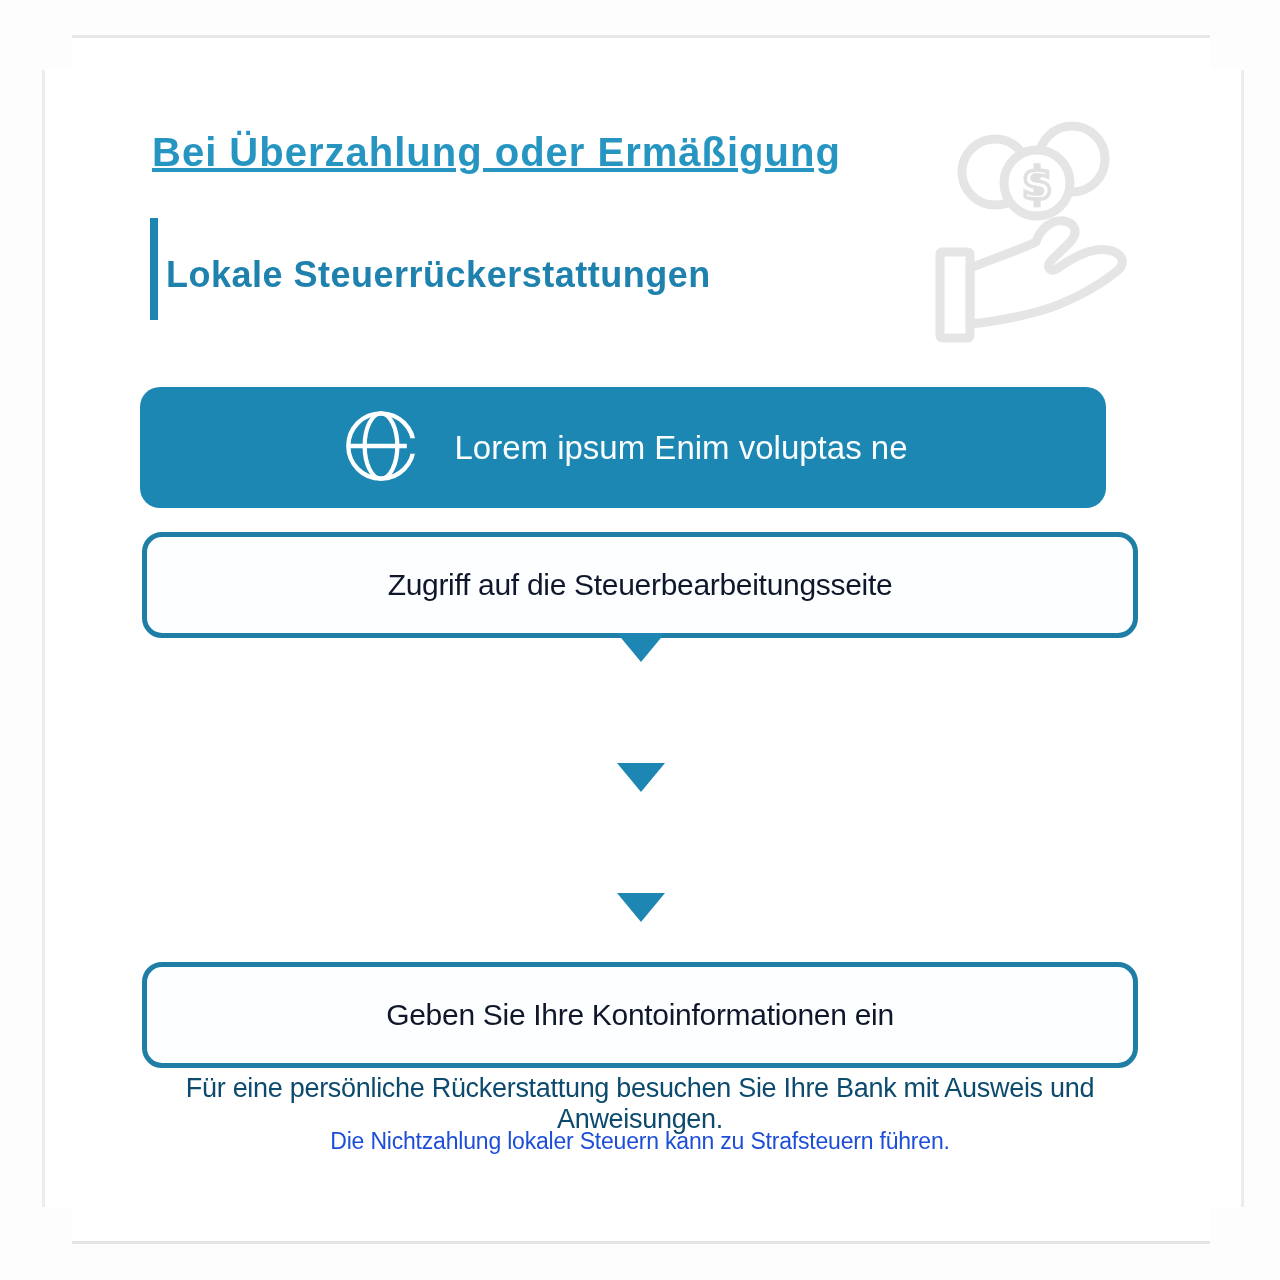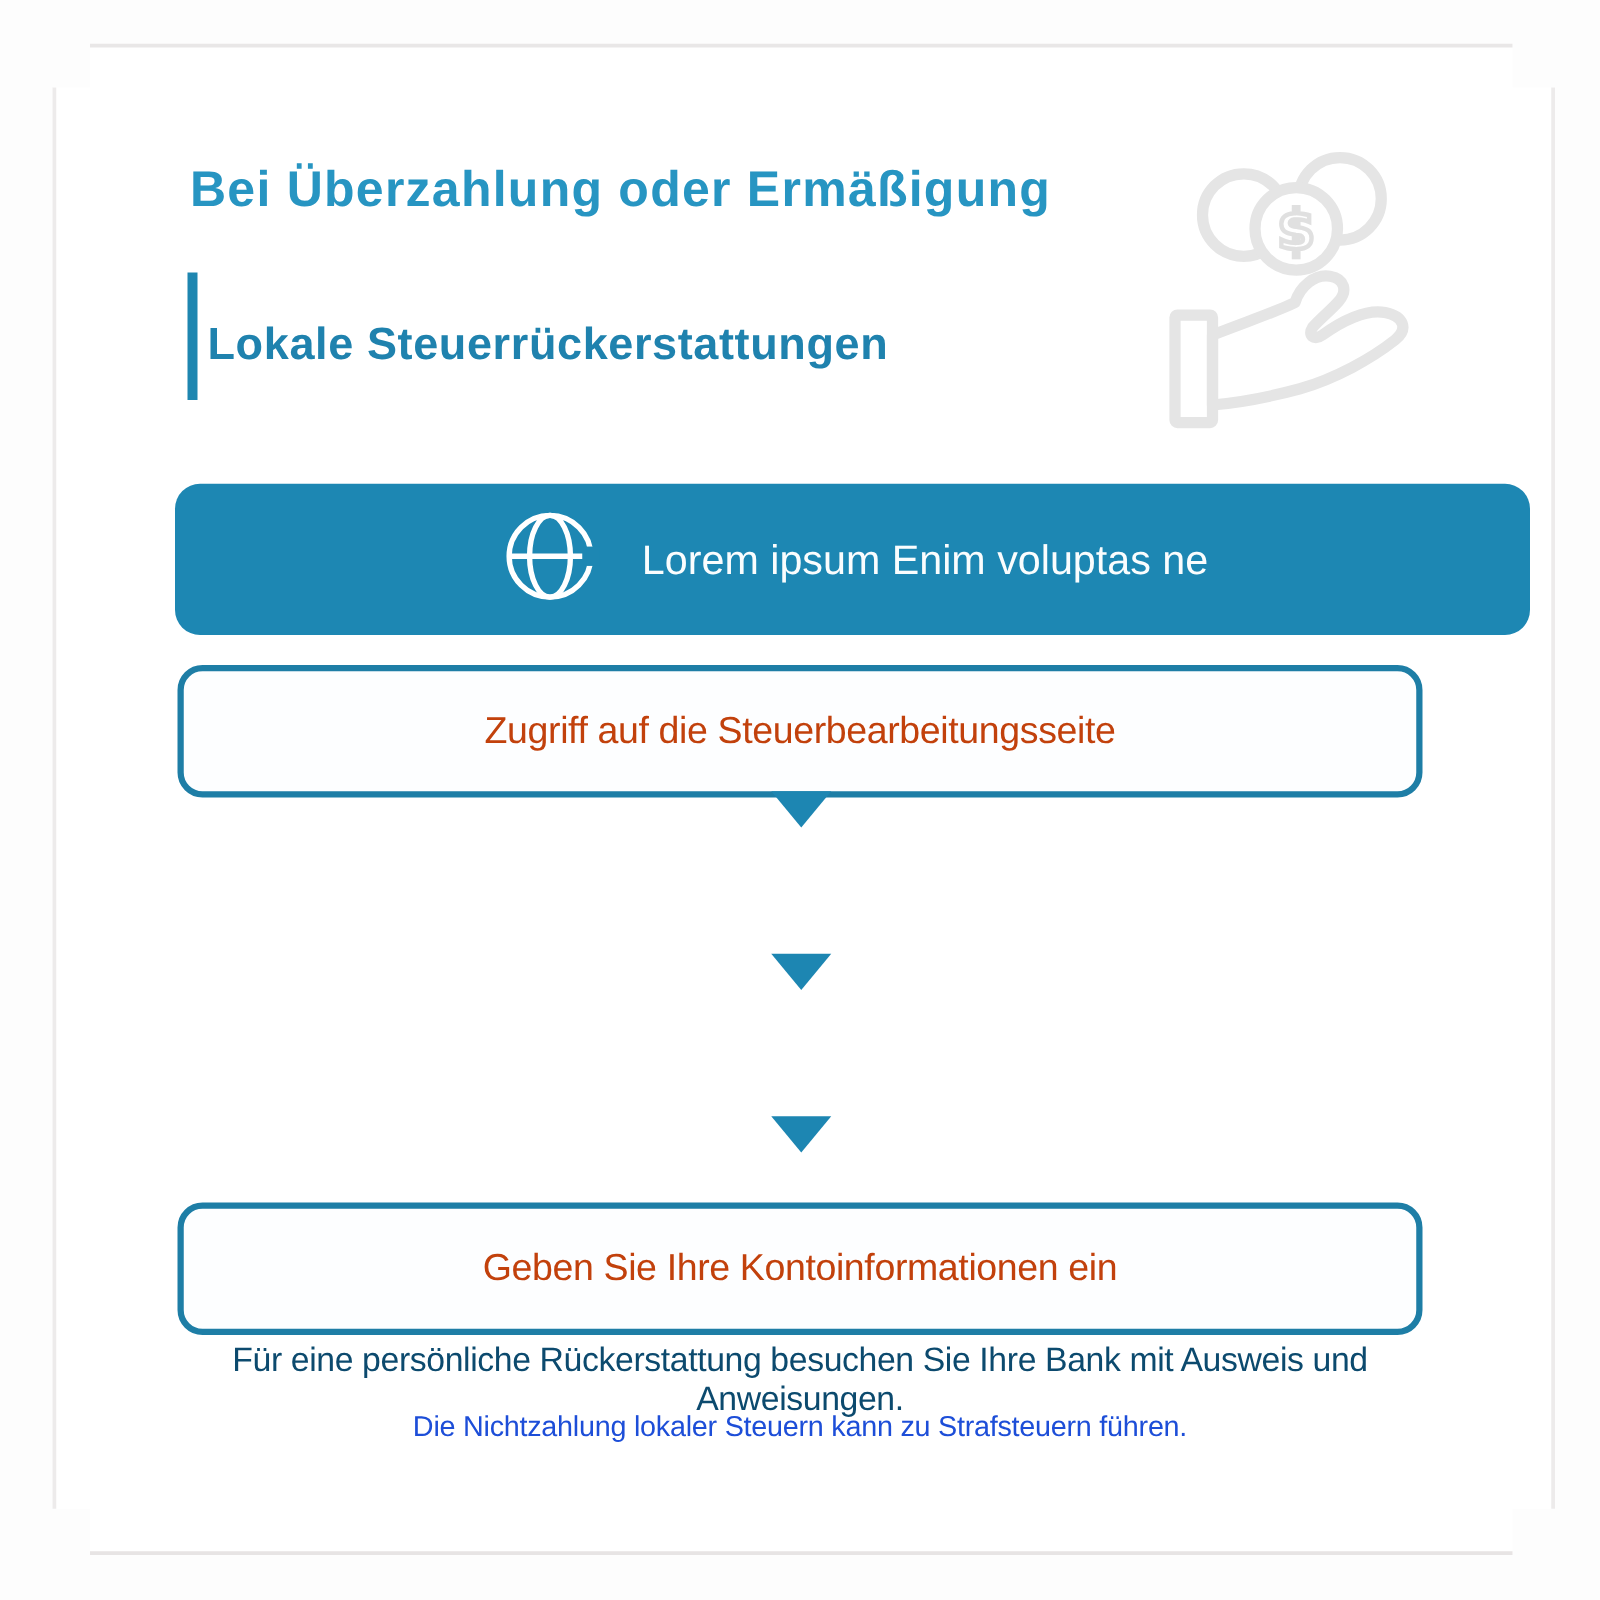--- a/index.html
+++ b/index.html
@@ -12,43 +12,43 @@
     position:absolute;left:72px;top:35px;width:1138px;height:1203px;
     background:#ffffff;border-top:3px solid #e9e7e7;border-bottom:3px solid #e7e4e4;
   }
   .sheet-front{
     position:absolute;left:42px;top:70px;width:1196px;height:1137px;
     background:#ffffff;border-left:3px solid #edebeb;border-right:3px solid #edebeb;
   }
   .heading{
     position:absolute;left:152px;top:130px;width:760px;
     font-family:cursive, sans-serif;
-    font-size:40px;font-weight:600;color:#2795c2;letter-spacing:1px;
+    font-size:40px;font-weight:600;color:#2795c2;letter-spacing:1px;text-decoration:underline;
   }
   .title-block{position:absolute;left:150px;top:218px;height:102px;}
   .title-bar{
     position:absolute;left:0;top:0;width:8px;height:102px;background:#1e86b0;
   }
   .title-text{
     position:absolute;left:16px;top:36px;width:900px;
     font-size:36px;font-weight:800;color:#1f82ae;letter-spacing:0.5px;white-space:nowrap;
   }
   .hand-icon{position:absolute;left:930px;top:115px;width:210px;height:230px;}
   .banner{
-    position:absolute;left:140px;top:387px;width:1084px;height:121px;
+    position:absolute;left:140px;top:387px;width:966px;height:121px;
     background:#1d87b3;border-radius:20px;
     display:flex;align-items:center;justify-content:center;gap:30px;
   }
   .banner-label{color:#fafdfe;font-size:33px;letter-spacing:0px;}
   .step{
     position:absolute;left:142px;width:996px;height:106px;box-sizing:border-box;
     border:5px solid #1e7ea6;border-radius:20px;background:#fdfeff;
     display:flex;align-items:center;justify-content:center;
   }
-  .step-label{color:#c2410c;font-size:30px;letter-spacing:-0.3px;}
+  .step-label{color:#0f172a;font-size:30px;letter-spacing:-0.3px;}
   .step-1{top:532px;} .step-2{top:662px;} .step-3{top:792px;} .step-4{top:922px;margin-top:40px;}
   .arrow{
     position:absolute;left:617px;width:0;height:0;z-index:5;
     border-left:24px solid transparent;border-right:24px solid transparent;
     border-top:29px solid #1d86b2;
   }
   .arrow-1{top:633px;} .arrow-2{top:763px;} .arrow-3{top:893px;}
   .footnote{
     position:absolute;left:142px;top:1073px;width:996px;text-align:center;
     font-size:27px;color:#0c4a6e;letter-spacing:-0.3px;

